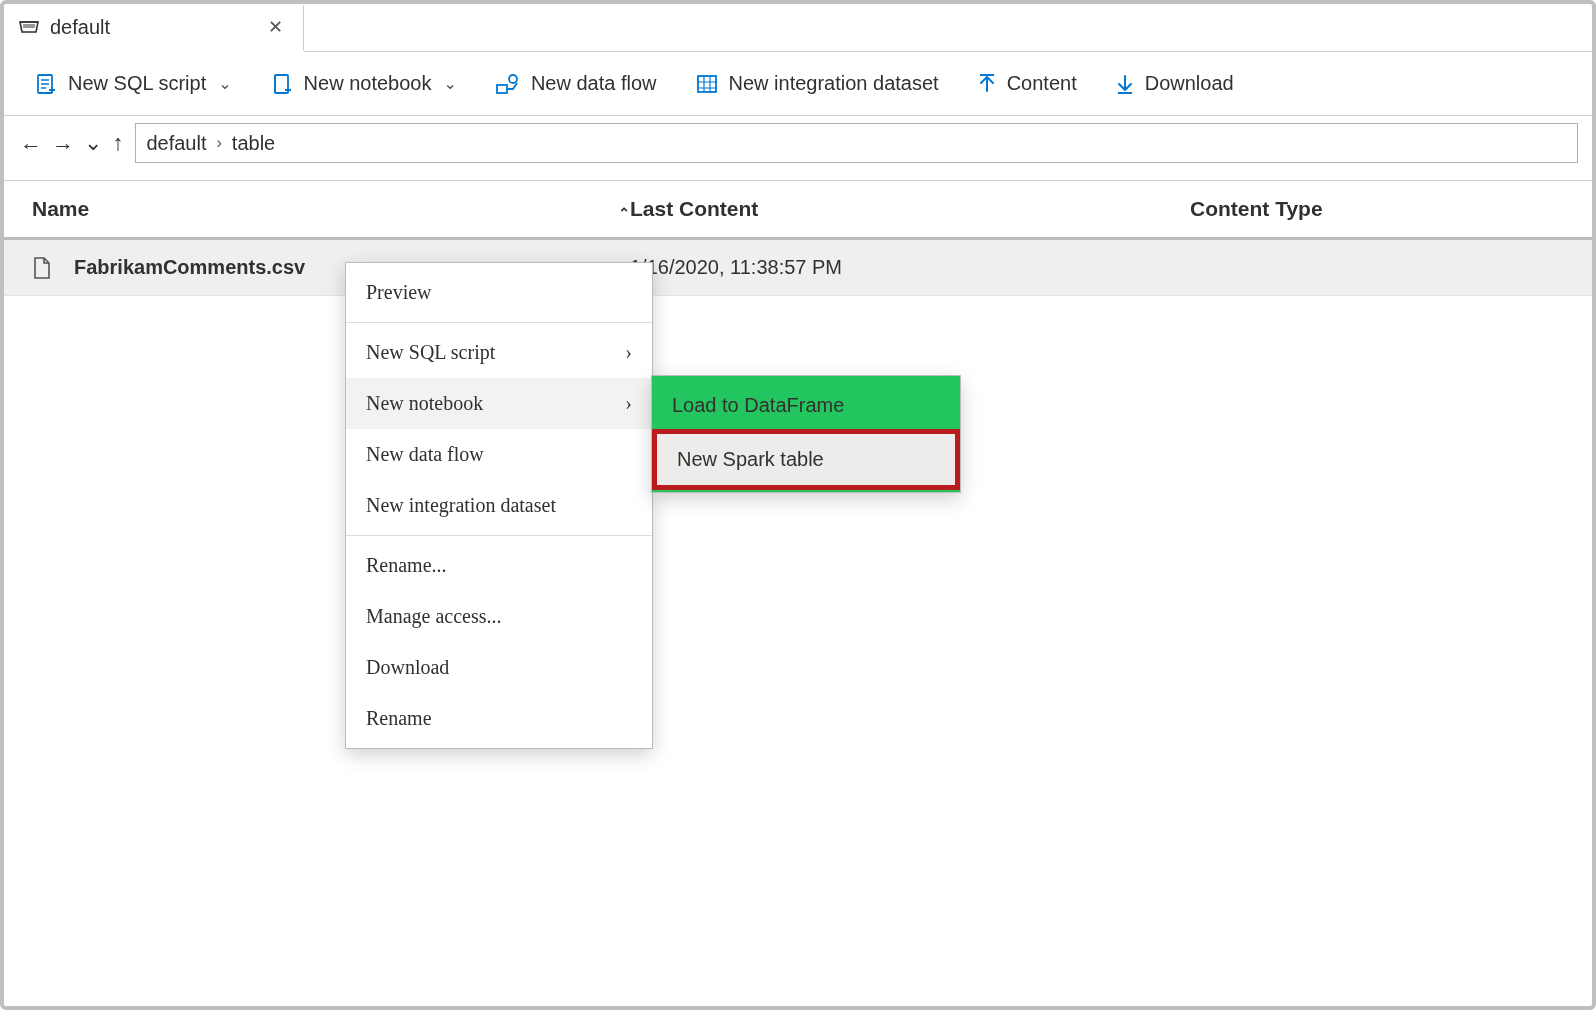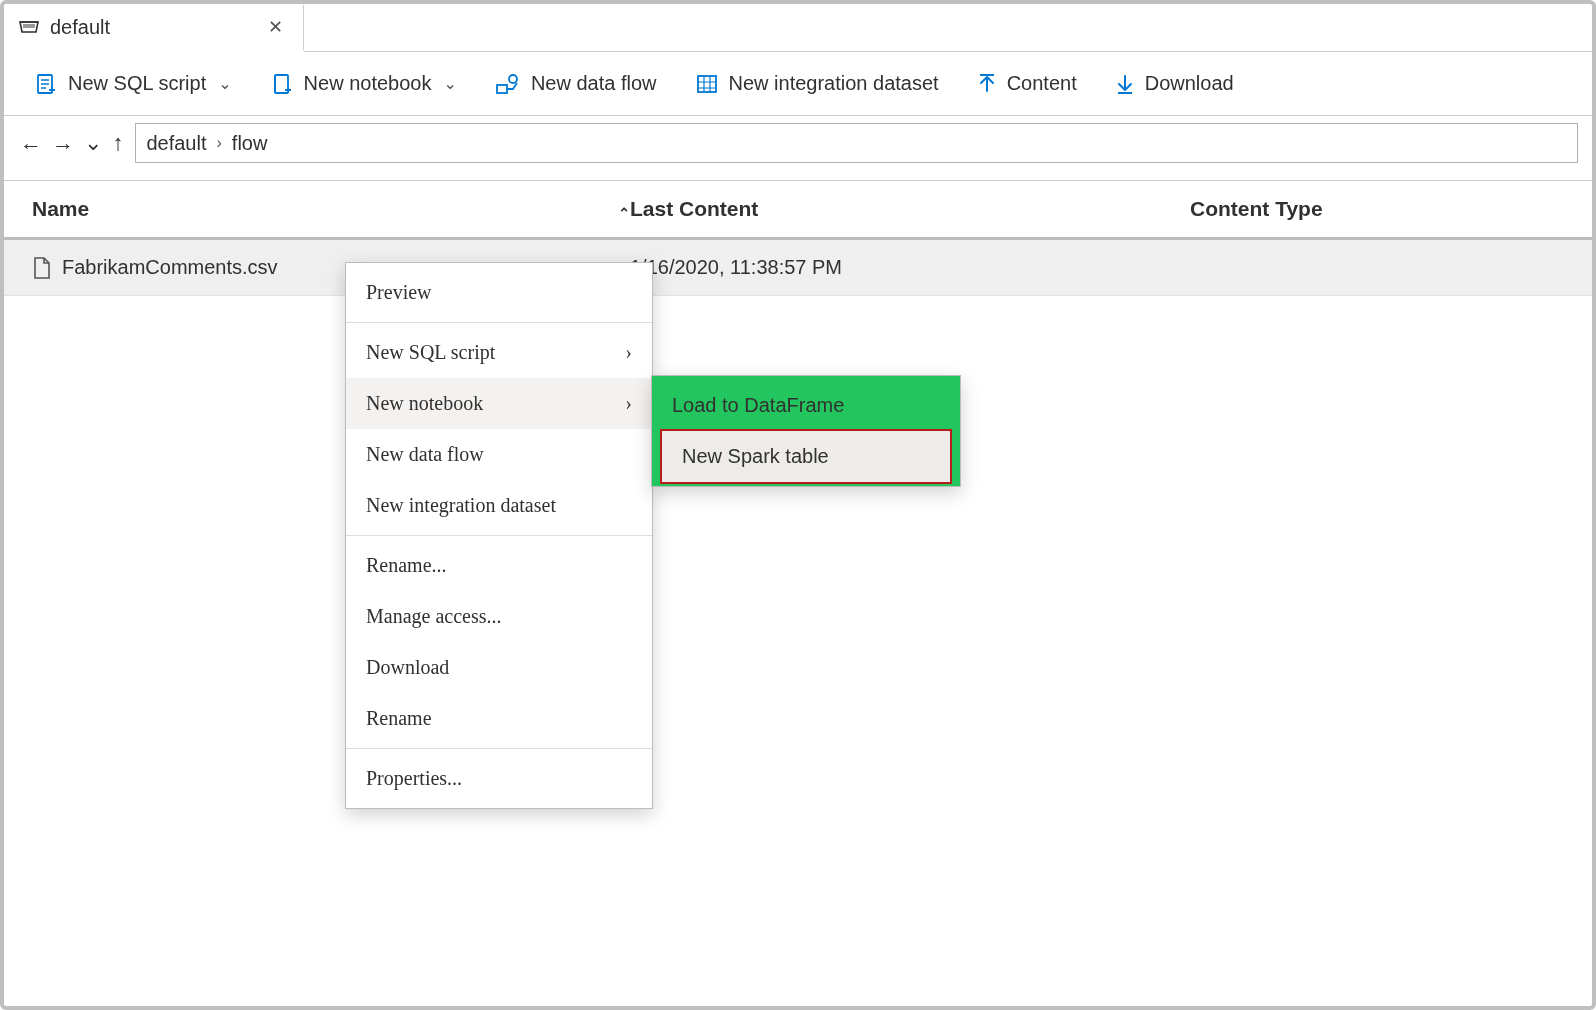--- a/index.html
+++ b/index.html
@@ -90,21 +90,21 @@
   .sort-caret { font-size:14px;}
   .row {
     display: flex;
     align-items: center;
     padding: 14px 28px;
     background: #efefef;
     height: 56px;
     font-size: 20px;
     border-bottom:1px solid #e3e3e3;
   }
-  .row .cell-name { width: 598px; display:flex; gap:10px;}
+  .row .cell-name { width: 598px; display:flex; gap:22px;font-weight:bold;}
   .row .cell-mod { width: 560px;}
   .row .cell-type { flex:1; text-align:right;}
   .file-icon { display:inline-flex;}
   .context-menu {
     position: absolute;
     top: 262px;
     left: 345px;
     width: 308px;
     background: #fff;
     border: 1px solid #bcbcbc;
@@ -132,22 +132,22 @@
     box-shadow: 0 6px 18px rgba(0,0,0,0.18);
     font-size: 20px;
     padding: 4px 0;
   }
   .submenu .item {
     padding: 14px 20px;
     cursor: pointer;
   }
   .submenu .item.selected {
     background: #edecea;
-    border: 2px solid #b91c1c;
-    margin: -2px 8px;
+    border: 5px solid #b91c1c;
+    margin: -2px 0;
   }
   svg { display:block; }
 </style>
 </head>
 <body>
 
 <div class="tab-bar">
   <div class="tab">
     <span class="icon">
       <svg width="22" height="18" viewBox="0 0 22 18">
@@ -226,21 +226,21 @@
 <div class="nav-bar">
   <div class="nav-arrows">
     <span>←</span>
     <span>→</span>
     <span>⌄</span>
     <span>↑</span>
   </div>
   <div class="breadcrumb">
     <span>default</span>
     <span class="sep">›</span>
-    <span>flow</span>
+    <span>table</span>
   </div>
 </div>
 
 <div class="table-header">
   <div class="col-name">
     <span>Name</span>
     <span style="flex:1"></span>
     <span class="sort-caret">⌃</span>
   </div>
   <div class="col-mod">
@@ -294,25 +294,20 @@
     <div class="item">
       <span>Manage access...</span>
     </div>
     <div class="item">
       <span>Download</span>
     </div>
     <div class="item">
       <span>Rename</span>
     </div>
   </div>
-  <div class="group">
-    <div class="item">
-      <span>Properties...</span>
-    </div>
-  </div>
 </div>
 
 <div class="submenu">
   <div class="item">
     <span>Load to DataFrame</span>
   </div>
   <div class="item selected">
     <span>New Spark table</span>
   </div>
 </div>

